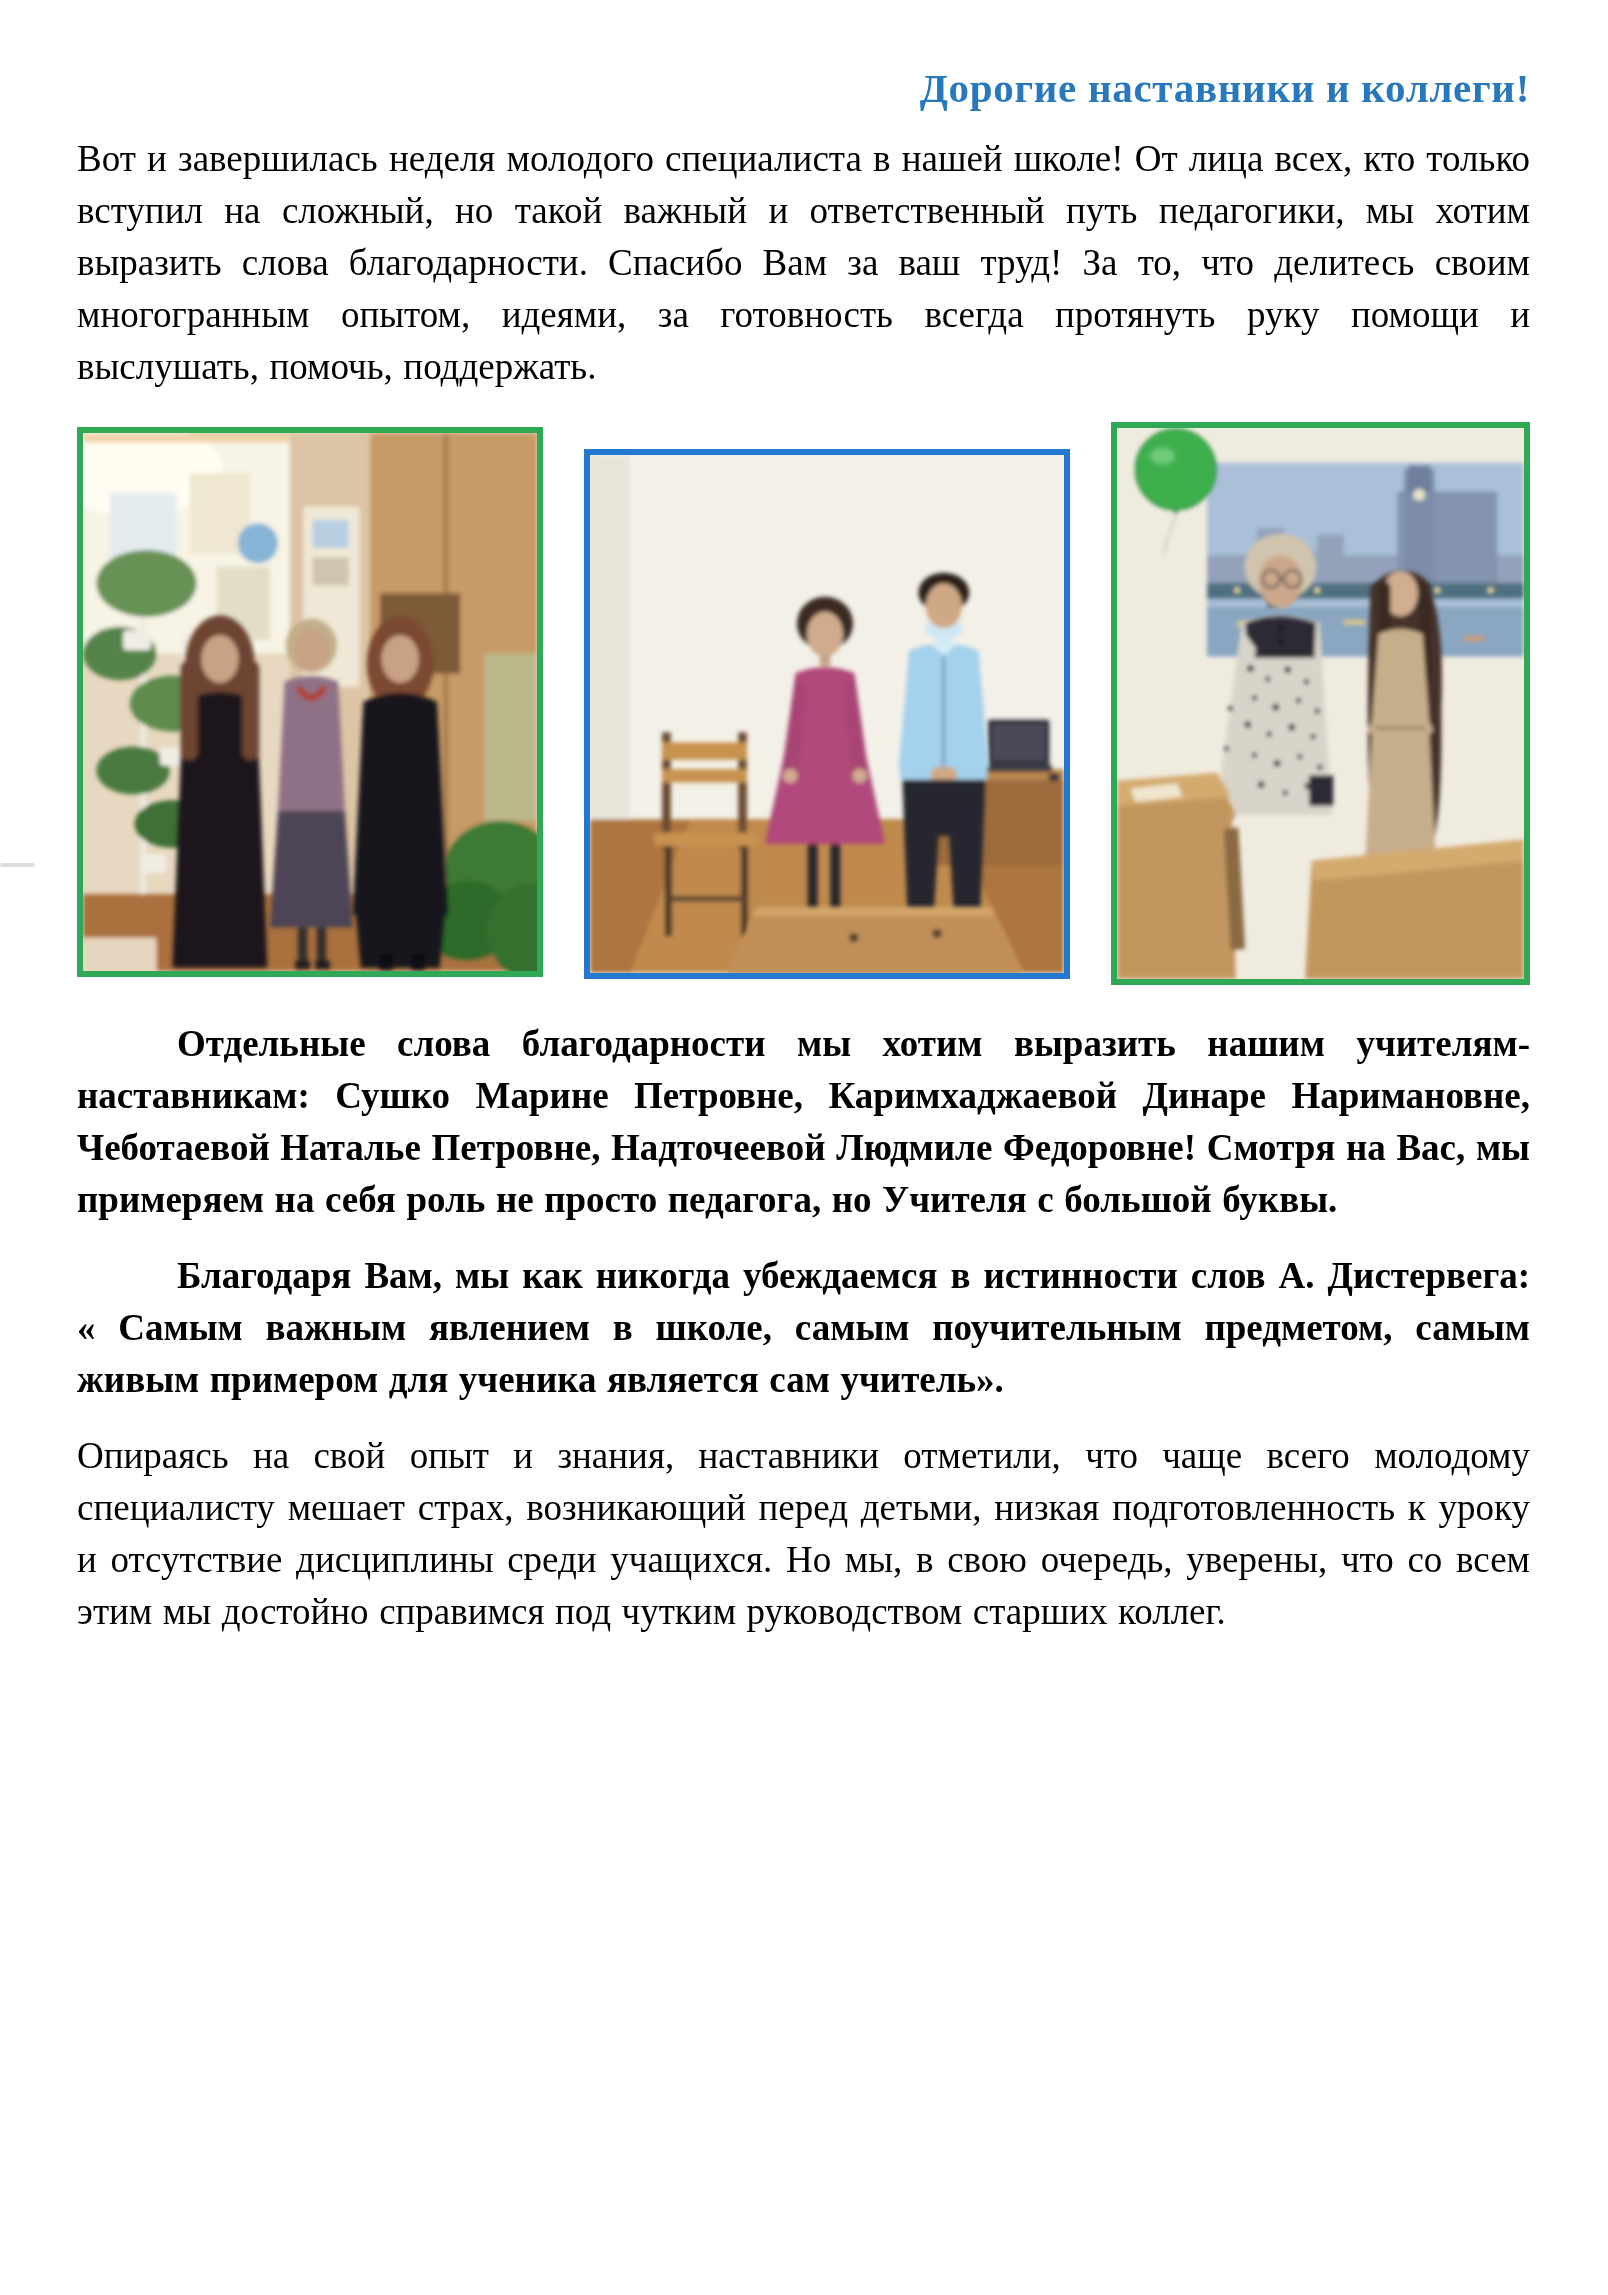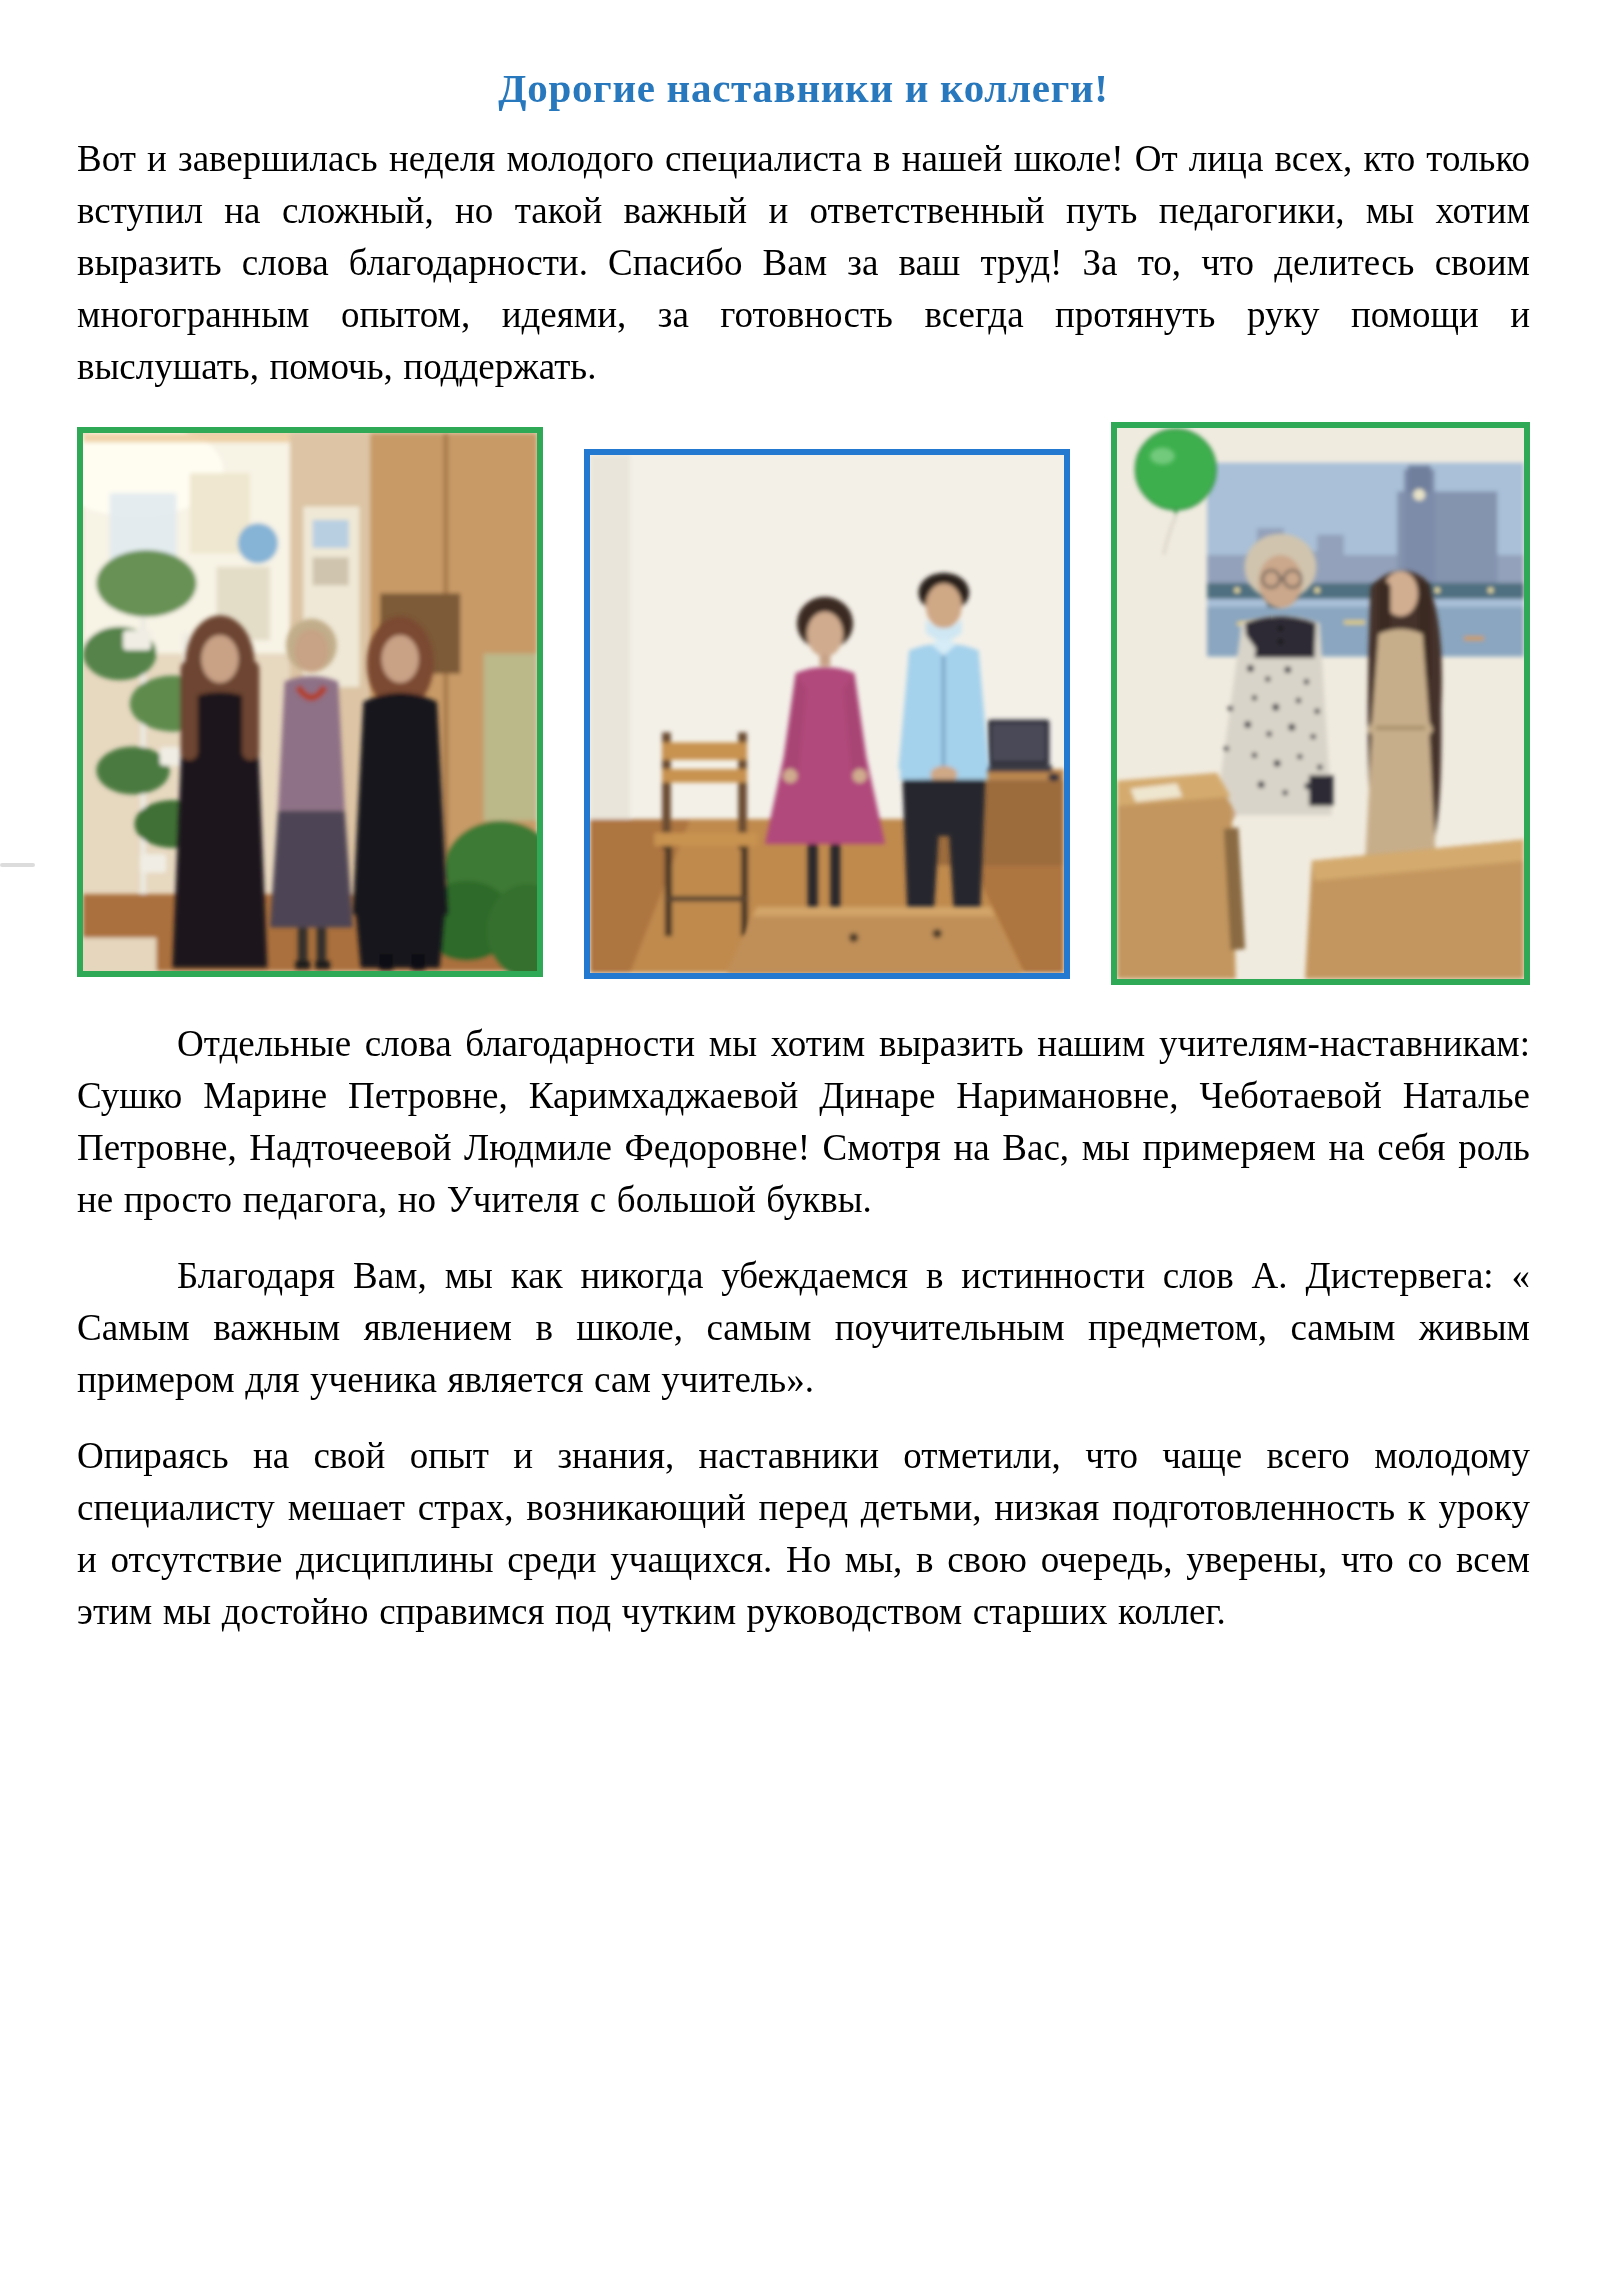--- a/index.html
+++ b/index.html
@@ -2,28 +2,28 @@
 <html lang="ru" style="font-size:10.7px"><head>
 <meta charset="utf-8">
 <style>
   html,body{margin:0;padding:0;background:#ffffff;}
   body{
     width:1609px;height:2295px;position:relative;overflow:hidden;
     font-family:"Liberation Serif","DejaVu Serif",serif;
   }
   .page{padding:63px 79px 0 77px;}
   .title{
-    text-align:center;font-size:41px;line-height:50px;font-weight:bold;
+    text-align:right;font-size:41px;line-height:50px;font-weight:bold;
     margin:0 0 20px 0;letter-spacing:0.7px;
   }
   .para{
     font-size:37px;line-height:52px;text-align:justify;color:#000000;
     margin:0 0 24px 0;word-spacing:1.3px;
   }
-  .para.indent{text-indent:100px;}
+  .para.indent{text-indent:100px;font-weight:bold;}
   .photo-row{
     display:flex;justify-content:space-between;align-items:flex-start;
     height:574px;margin:4px 0 27px 0;
   }
   .photo{margin:0;border-style:solid;border-width:6px;background:#fff;}
   .photo svg{display:block;width:100%;height:100%;}
   .photo-1{width:454px;height:538px;margin-top:10px;}
   .photo-2{width:474px;height:518px;margin-top:32px;}
   .photo-3{width:407px;height:551px;margin-top:5.3px;}
   .scan-speck{

